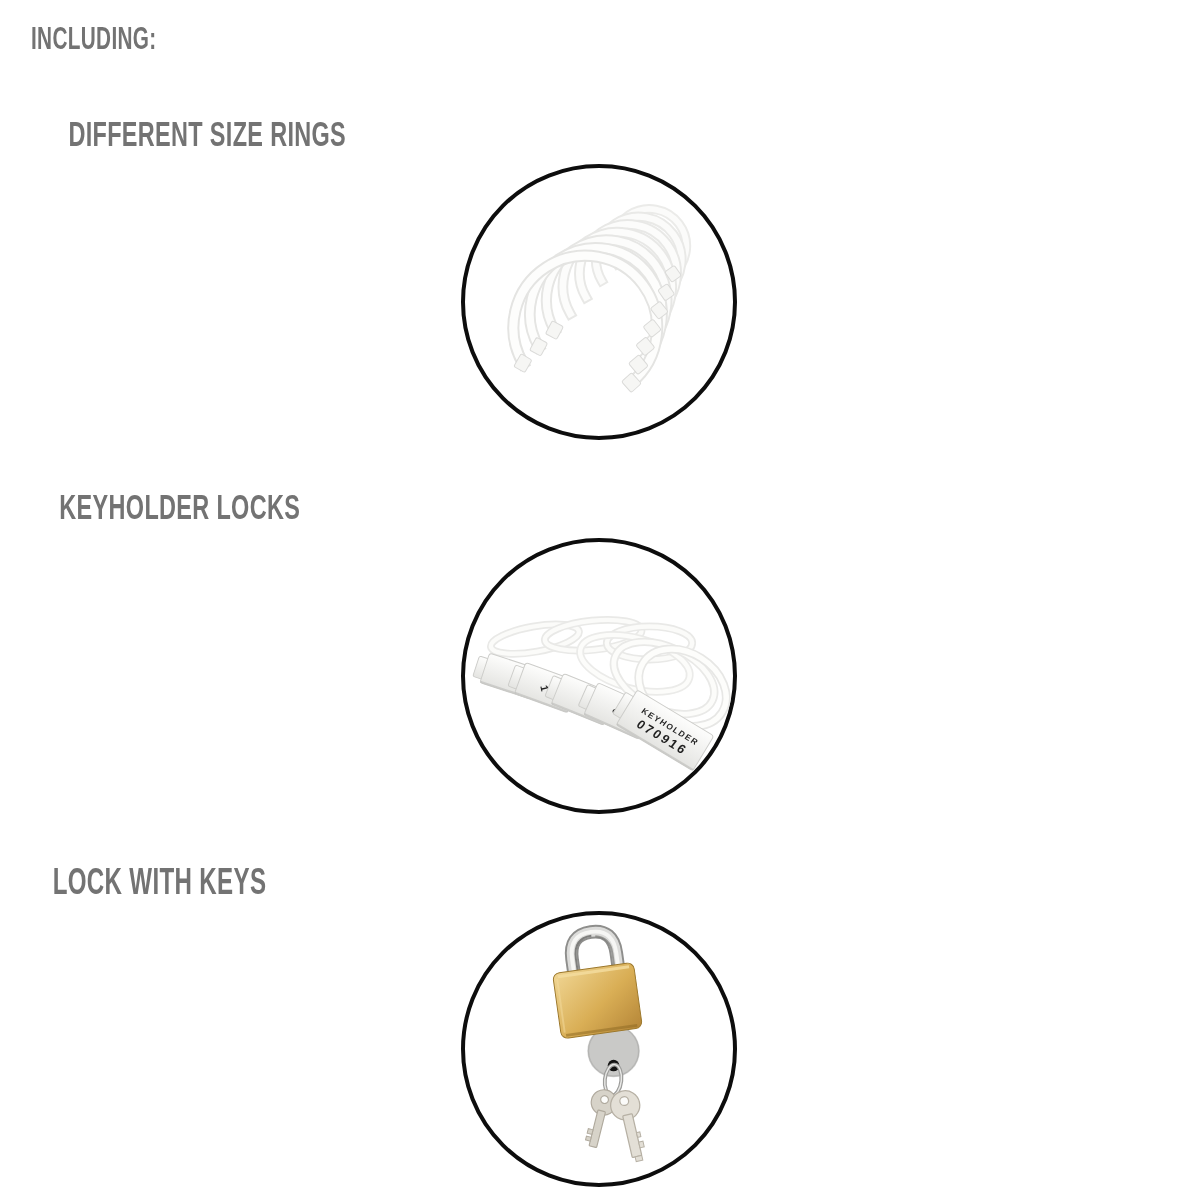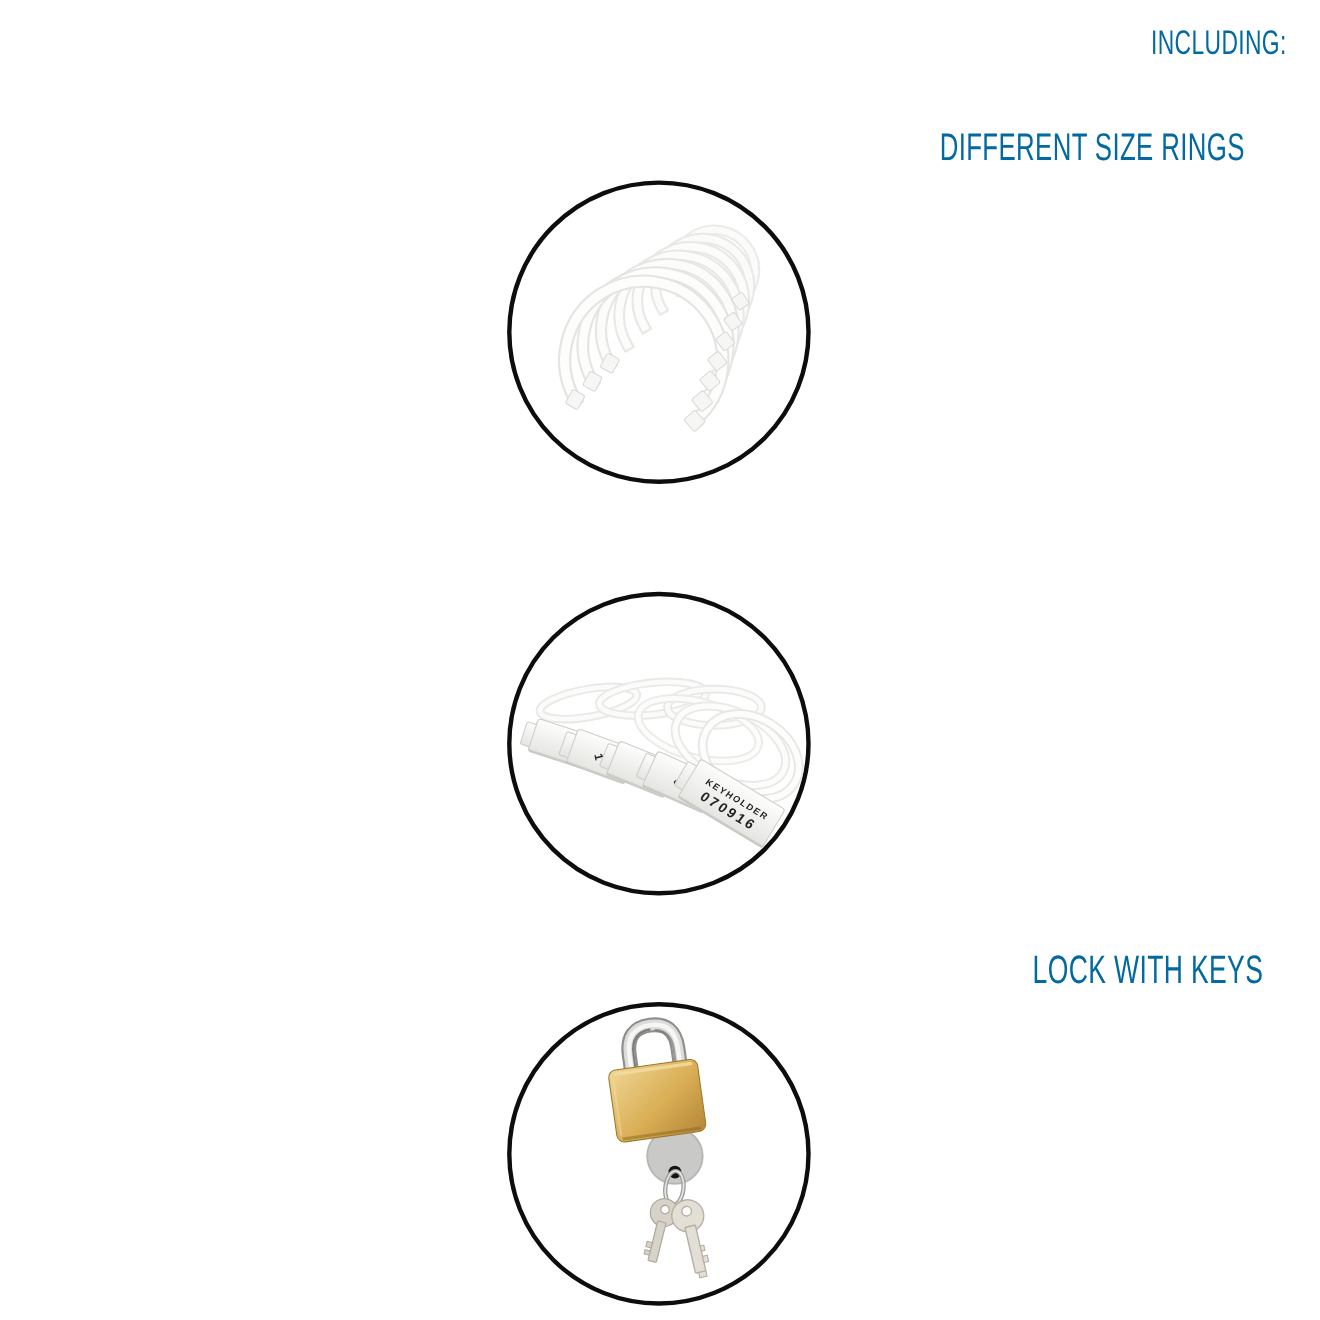--- a/index.html
+++ b/index.html
@@ -6,23 +6,23 @@
   .canvas{
     position:relative;
     width:1200px;height:1200px;
     background:#ffffff;
     margin:0 auto;
     font-family:"Liberation Sans",sans-serif;
     overflow:hidden;
   }
   .heading{
     position:absolute;left:0;width:100%;
-    text-align:right;
-    font-weight:normal;
-    color:#0369a1;
+    text-align:left;
+    font-weight:bold;
+    color:#737373;
     line-height:1;
     white-space:nowrap;
     margin:0;
   }
   .squeeze{
     display:inline-block;
     transform:scaleX(0.67);
     transform-origin:50% 50%;
     letter-spacing:0.5px;
   }
@@ -85,20 +85,21 @@
         <rect x="179" y="176.5" width="13.5" height="14.5" rx="2" transform="rotate(-40 185.7 183.7)"></rect>
         <rect x="171.5" y="195" width="14" height="15" rx="2" transform="rotate(-40 178.5 202.4)"></rect>
         <rect x="164.4" y="213.5" width="14" height="15" rx="2" transform="rotate(-42 171.4 221)"></rect>
         <rect x="85.6" y="159.5" width="13" height="15" rx="2" transform="rotate(28 92.1 167)"></rect>
         <rect x="69.3" y="176.5" width="13" height="15" rx="2" transform="rotate(28 75.8 184)"></rect>
         <rect x="53.1" y="193.5" width="13" height="15" rx="2" transform="rotate(30 59.6 201)"></rect>
       </g>
     </svg>
   </div>
 
+  <h2 id="h-locks" class="heading"><span class="squeeze">KEYHOLDER LOCKS</span></h2>
 
   <div id="c-locks" class="circle">
     <svg viewBox="0 0 276 276">
       <defs>
         <linearGradient id="tagGrad" x1="0" y1="0" x2="0" y2="1">
           <stop offset="0" stop-color="#fdfdfc"></stop>
           <stop offset="1" stop-color="#e4e4e1"></stop>
         </linearGradient>
       </defs>
       <g fill="none">

